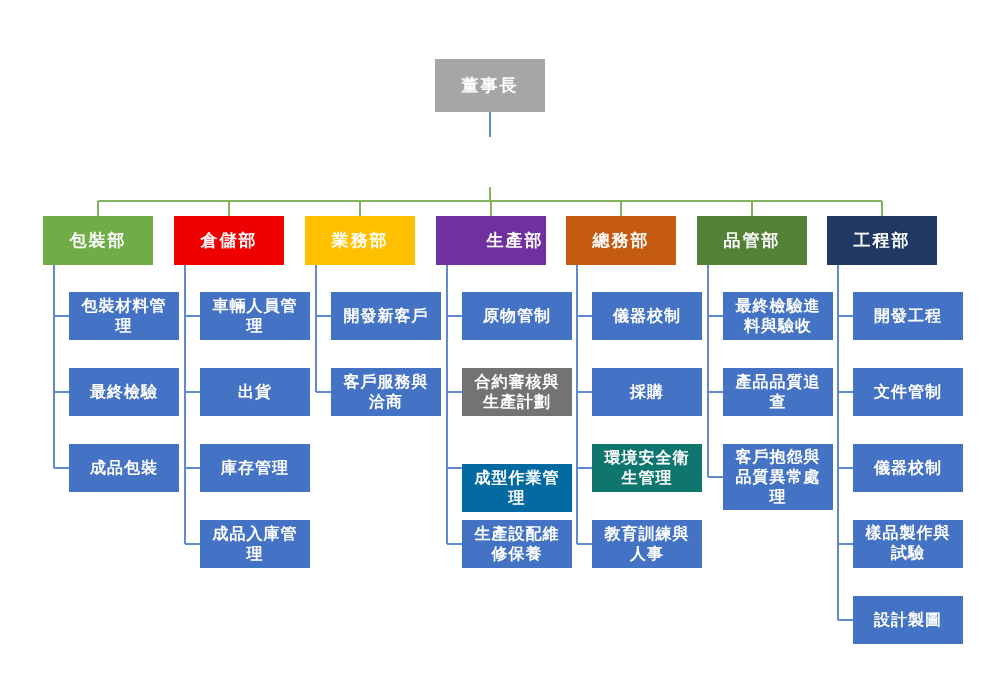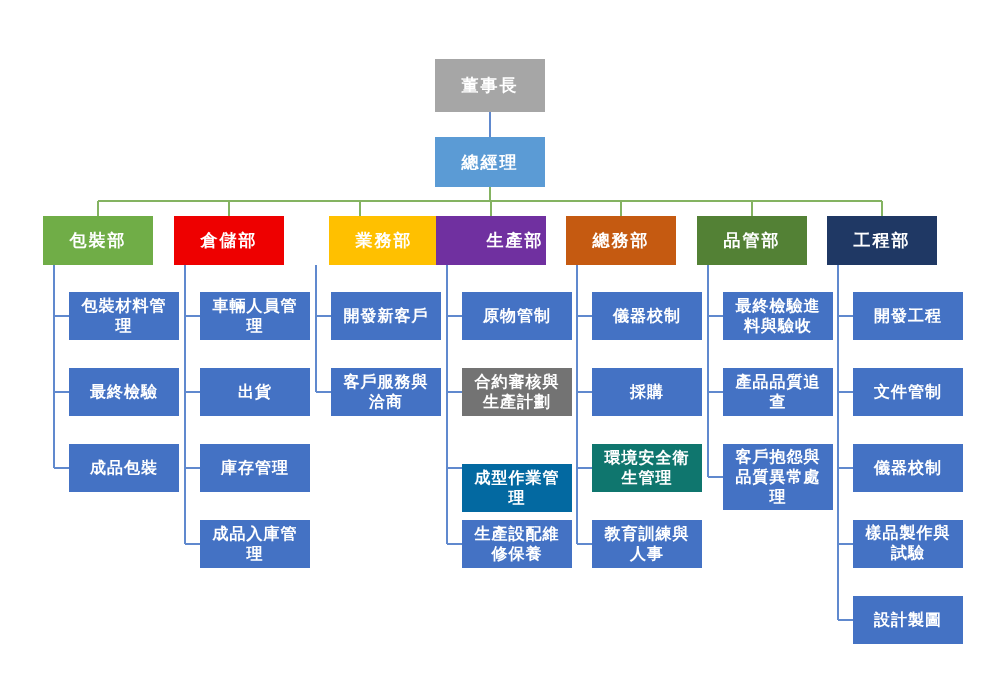--- a/index.html
+++ b/index.html
@@ -50,21 +50,20 @@
   }
   .line {
     position: absolute;
   }
 </style>
 </head>
 <body>
 
 <div class="stage">
   <div class="box top-box" id="chairman" style="background: rgb(166, 166, 166);">董事長</div>
-  <div class="box top-box" id="gm" style="background: rgb(91, 155, 213);">總經理</div>
   <div id="dyn">
       <div class="line" style="left: 489px; top: 112px; width: 2px; height: 25px; background: rgb(96, 137, 206);"></div>
       <div class="line" style="left: 489px; top: 187px; width: 2px; height: 14px; background: rgb(132, 179, 97);"></div>
       <div class="line" style="left: 98px; top: 200px; width: 784px; height: 2px; background: rgb(132, 179, 97);"></div>
       <div class="line" style="left: 97px; top: 201px; width: 2px; height: 15px; background: rgb(132, 179, 97);"></div>
       <div class="line" style="left: 228px; top: 201px; width: 2px; height: 15px; background: rgb(132, 179, 97);"></div>
       <div class="line" style="left: 359px; top: 201px; width: 2px; height: 15px; background: rgb(132, 179, 97);"></div>
       <div class="line" style="left: 490px; top: 201px; width: 2px; height: 15px; background: rgb(132, 179, 97);"></div>
       <div class="line" style="left: 620px; top: 201px; width: 2px; height: 15px; background: rgb(132, 179, 97);"></div>
       <div class="line" style="left: 751px; top: 201px; width: 2px; height: 15px; background: rgb(132, 179, 97);"></div>
@@ -80,21 +79,21 @@
       <div class="box dept-box" style="left: 174px; top: 216px; background: rgb(238, 0, 0);">倉儲部</div>
       <div class="box child-box" style="left: 200px; top: 292px; background: rgb(68, 114, 196);">車輛人員管理</div>
       <div class="box child-box" style="left: 200px; top: 368px; background: rgb(68, 114, 196);">出貨</div>
       <div class="box child-box" style="left: 200px; top: 444px; background: rgb(68, 114, 196);">庫存管理</div>
       <div class="box child-box" style="left: 200px; top: 520px; background: rgb(68, 114, 196);">成品入庫管理</div>
       <div class="line" style="left: 185px; top: 315px; width: 15px; height: 2px; background: rgb(96, 137, 206);"></div>
       <div class="line" style="left: 185px; top: 391px; width: 15px; height: 2px; background: rgb(96, 137, 206);"></div>
       <div class="line" style="left: 185px; top: 467px; width: 15px; height: 2px; background: rgb(96, 137, 206);"></div>
       <div class="line" style="left: 185px; top: 543px; width: 15px; height: 2px; background: rgb(96, 137, 206);"></div>
       <div class="line" style="left: 184px; top: 265px; width: 2px; height: 279px; background: rgb(96, 137, 206);"></div>
-      <div class="box dept-box" style="left: 305px; top: 216px; background: rgb(255, 192, 0); margin-left: 24px;">業務部</div>
+      <div class="box dept-box" style="left: 305px; top: 216px; background: rgb(255, 192, 0);">業務部</div>
       <div class="box child-box" style="left: 331px; top: 292px; background: rgb(68, 114, 196);">開發新客戶</div>
       <div class="box child-box" style="left: 331px; top: 368px; background: rgb(68, 114, 196);">客戶服務與洽商</div>
       <div class="line" style="left: 316px; top: 315px; width: 15px; height: 2px; background: rgb(96, 137, 206);"></div>
       <div class="line" style="left: 316px; top: 391px; width: 15px; height: 2px; background: rgb(96, 137, 206);"></div>
       <div class="line" style="left: 315px; top: 265px; width: 2px; height: 127px; background: rgb(96, 137, 206);"></div>
       <div class="box dept-box" style="left: 436px; top: 216px; background: rgb(112, 48, 160); padding-left: 48px;">生產部</div>
       <div class="box child-box" style="left: 462px; top: 292px; background: rgb(68, 114, 196);">原物管制</div>
       <div class="box child-box" style="left: 462px; top: 368px; background: #737373;">合約審核與生產計劃</div>
       <div class="box child-box" style="left: 462px; top: 464px; background: #0369a1;">成型作業管理</div>
       <div class="box child-box" style="left: 462px; top: 520px; background: rgb(68, 114, 196); text-align: center;">生產設配維修保養</div>

